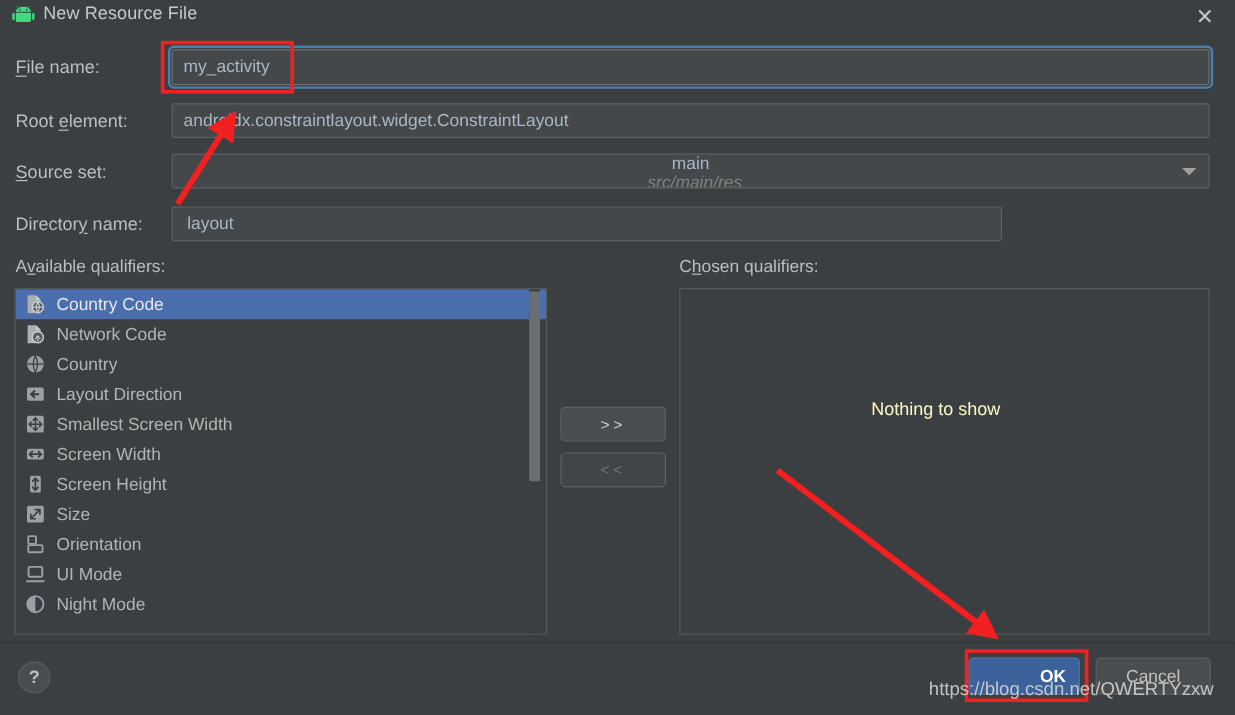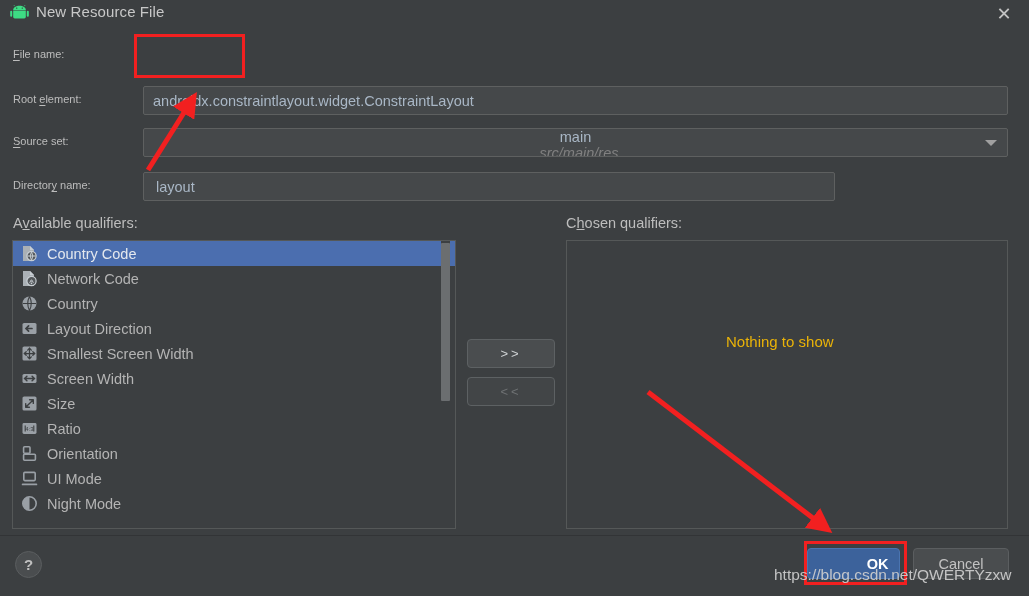--- a/index.html
+++ b/index.html
@@ -36,21 +36,21 @@
     position: absolute; right: 14px; top: 3px;
     width: 22px; height: 22px;
     display: flex; align-items: center; justify-content: center;
     color: #c3c3c3; font-size: 18px; line-height: 1;
     cursor: pointer;
   }
 
   
   .lbl {
     position: absolute;
-    font-size: 11px; color: #bdbdbd;
+    font-size: 15px; color: #bdbdbd;
     white-space: nowrap;
   }
   .lbl u { text-decoration: underline; text-underline-offset: 2px; }
 
   .field {
     position: absolute;
     background: #45484a;
     border: 1px solid #5e6060;
     border-radius: 2px;
     display: flex; align-items: center;
@@ -109,21 +109,21 @@
     background: #3c3f41;
     cursor: pointer;
   }
   .vthumb {
     position: absolute; left: 0; width: 9px;
     background: #6b6e70;
     border-radius: 1px;
   }
   .emptytext {
     position: absolute;
-    font-size: 15px; color: #eab308;
+    font-size: 15px; color: #fef9c3;
     white-space: nowrap;
   }
 
   
   .xfer {
     position: absolute;
     width: 88px; height: 29px;
     background: #4a4d4f;
     border: 1px solid #5d6163;
     border-radius: 4px;
@@ -209,20 +209,23 @@
       <rect x="0.2" y="7.4" width="2.6" height="7.4" rx="1.3" fill="#3ddc84"></rect>
       <rect x="21.2" y="7.4" width="2.6" height="7.4" rx="1.3" fill="#3ddc84"></rect>
       <path d="M6 1.6 L4.6 -0.3" stroke="#3ddc84" stroke-width="0.8"></path>
       <path d="M18 1.6 L19.4 -0.3" stroke="#3ddc84" stroke-width="0.8"></path>
     </svg>
     <div class="win-title">New Resource File</div>
     <div class="close-btn">✕</div>
   </div>
 
   <div class="lbl" style="left:13px; top:48px;"><u>F</u>ile name:</div>
+  <div class="field focused" style="left:143px; top:41px; width:865px; height:30px;">
+    <span>my_activity</span>
+  </div>
 
   <div class="lbl" style="left:13px; top:93px;">Root <u>e</u>lement:</div>
   <div class="field" style="left:143px; top:86px; width:865px; height:29px;">
     <span>androidx.constraintlayout.widget.ConstraintLayout</span>
   </div>
 
   <div class="lbl" style="left:13px; top:135px;"><u>S</u>ource set:</div>
   <div class="field" style="left:143px; top:128px; width:865px; height:29px;flex-direction:column;">
     <span>main</span>
     <span class="muted">src/main/res</span>
@@ -279,32 +282,31 @@
         </div>
         <div class="qrow">
           <svg class="qicon" viewBox="0 0 17 17">
             <rect x="1.5" y="4" width="14" height="9" rx="1.6" fill="#9aa0a6"></rect>
             <path d="M3.6 8.5 H13.4 M5.9 6.3 L3.6 8.5 L5.9 10.7 M11.1 6.3 L13.4 8.5 L11.1 10.7" stroke="#3c3f41" stroke-width="1.5" fill="none" stroke-linecap="round"></path>
           </svg>
           <span>Screen Width</span>
         </div>
         <div class="qrow">
           <svg class="qicon" viewBox="0 0 17 17">
+            <rect x="4" y="1.5" width="9" height="14" rx="1.6" fill="#9aa0a6"></rect>
+            <path d="M8.5 3.6 V13.4 M6.3 5.9 L8.5 3.6 L10.7 5.9 M6.3 11.1 L8.5 13.4 L10.7 11.1" stroke="#3c3f41" stroke-width="1.5" fill="none" stroke-linecap="round"></path>
+          </svg>
+          <span>Screen Height</span>
+        </div>
+        <div class="qrow">
+          <svg class="qicon" viewBox="0 0 17 17">
             <rect x="1.5" y="1.5" width="14" height="14" rx="1.6" fill="#9aa0a6"></rect>
             <path d="M12.3 4.7 L4.7 12.3 M12.3 4.7 H8.6 M12.3 4.7 V8.4 M4.7 12.3 H8.4 M4.7 12.3 V8.6" stroke="#3c3f41" stroke-width="1.4" fill="none" stroke-linecap="round"></path>
           </svg>
           <span>Size</span>
-        </div>
-        <div class="qrow">
-          <svg class="qicon" viewBox="0 0 17 17">
-            <rect x="1.5" y="3" width="14" height="11" rx="1.4" fill="#9aa0a6"></rect>
-            <path d="M4.2 5.4 V11.6 M12.8 5.4 V11.6" stroke="#3c3f41" stroke-width="1.1"></path>
-            <text x="8.5" y="11.2" font-size="6" fill="#3c3f41" text-anchor="middle" font-family="Liberation Sans">4:3</text>
-          </svg>
-          <span>Ratio</span>
         </div>
         <div class="qrow">
           <svg class="qicon" viewBox="0 0 17 17">
             <rect x="2.6" y="1.8" width="6.4" height="6.4" rx="1" stroke="#9aa0a6" fill="none" stroke-width="1.6"></rect>
             <rect x="2.6" y="9.3" width="11.8" height="5.9" rx="1" stroke="#9aa0a6" fill="none" stroke-width="1.6"></rect>
           </svg>
           <span>Orientation</span>
         </div>
         <div class="qrow">
           <svg class="qicon" viewBox="0 0 17 17">

